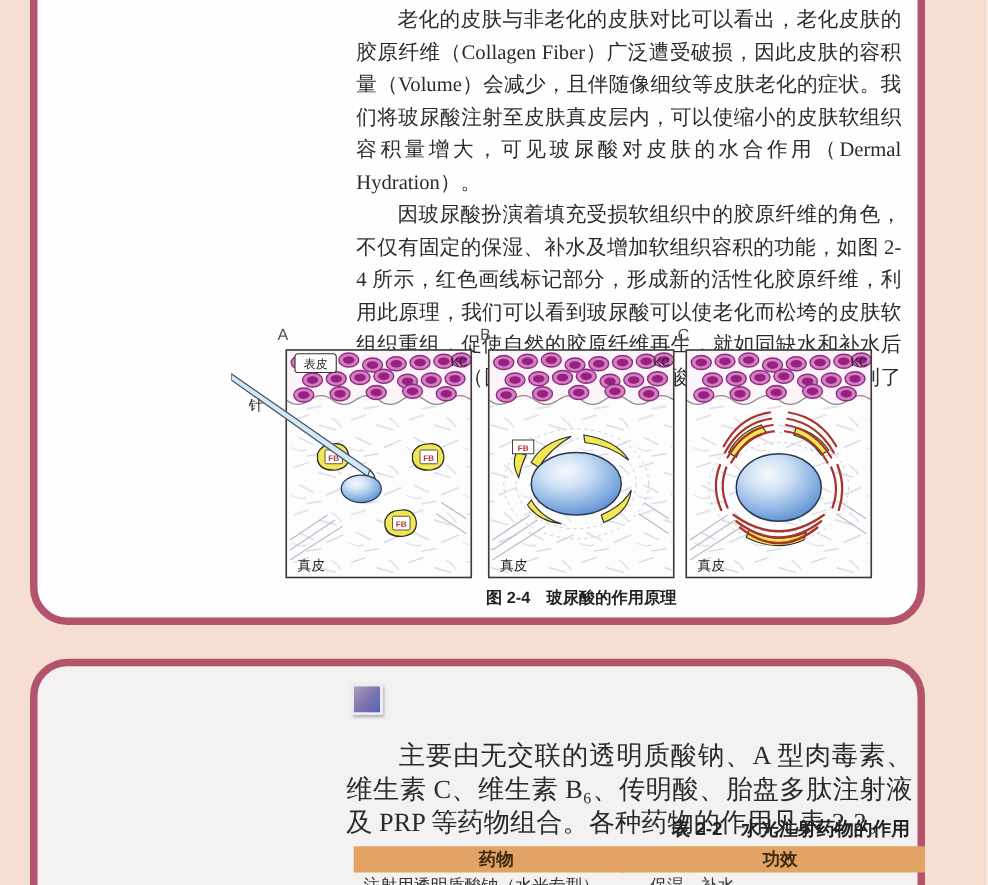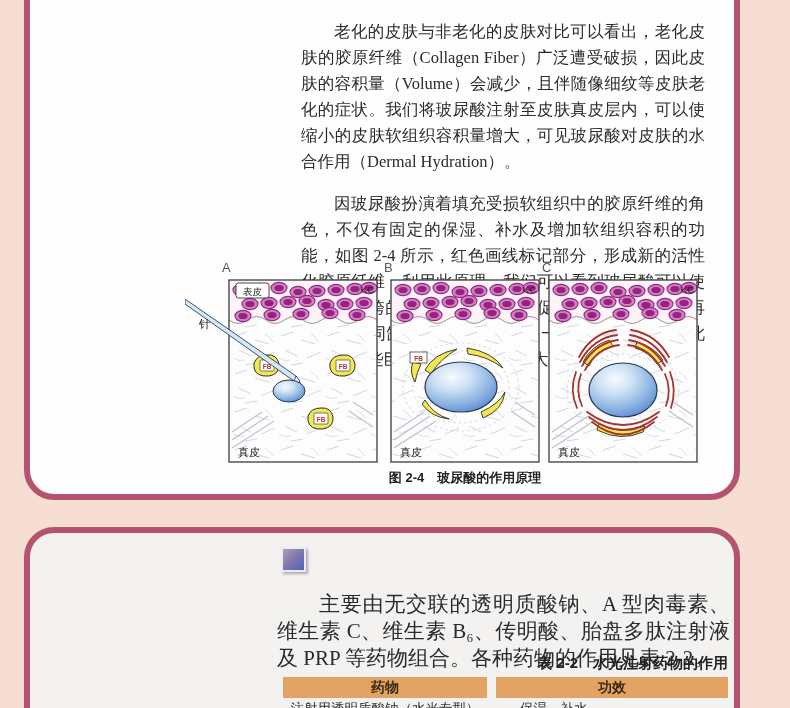--- a/index.html
+++ b/index.html
@@ -13,21 +13,21 @@
     background:#fefefe;border:6px solid #b3536d;border-radius:30px;
   }
   #card-top{left:24px;top:-40px;width:716px;height:540px;}
   #card-bottom{left:24px;top:527px;width:716px;height:280px;background:#f3f2f0;}
 
   
   #paras{
     position:absolute;left:285px;top:3px;width:436px;
     font-size:16.5px;line-height:26px;color:#2b2b2b;text-align:justify;
   }
-  #paras p{margin:16px;text-indent:2em;}
+  #paras p{margin:0;text-indent:2em;}
 
   
   #fig-svg{position:absolute;left:185px;top:254px;}
   #fig-svg text{font-family:"Liberation Sans","DejaVu Sans",sans-serif;}
   .t-letter{font-size:13px;fill:#555;}
   .t-kc{font-size:9.5px;fill:#222;}
   .t-sm{font-size:9.5px;fill:#222;}
   .t-derm{font-size:11px;fill:#222;}
   .t-needle{font-size:11.5px;fill:#111;}
   .t-fb{font-size:6.5px;fill:#b03a2e;text-anchor:middle;font-weight:bold;}
@@ -62,21 +62,21 @@
   }
   #tbl-caption{
     position:absolute;left:283px;top:654px;width:445px;text-align:right;
     font-family:"Liberation Sans","DejaVu Sans",sans-serif;
     font-weight:bold;font-size:15px;color:#222;
   }
   .th{
     position:absolute;top:677px;height:21px;background:#e2a364;
     display:flex;align-items:center;justify-content:center;
     font-family:"Liberation Sans","DejaVu Sans",sans-serif;
-    font-weight:bold;font-size:14px;color:#3d2a12;
+    font-weight:bold;font-size:14px;color:#3d2a12;padding-left:12px;
   }
   #th-left{left:283px;width:204px;}
   #th-right{left:496px;width:232px;}
   .td{position:absolute;top:701px;font-size:13.5px;color:#333;line-height:16px;}
   #td-left{left:283px;width:204px;text-align:center;}
   #td-right{left:520px;width:200px;}
 </style>
 </head>
 <body>
 

